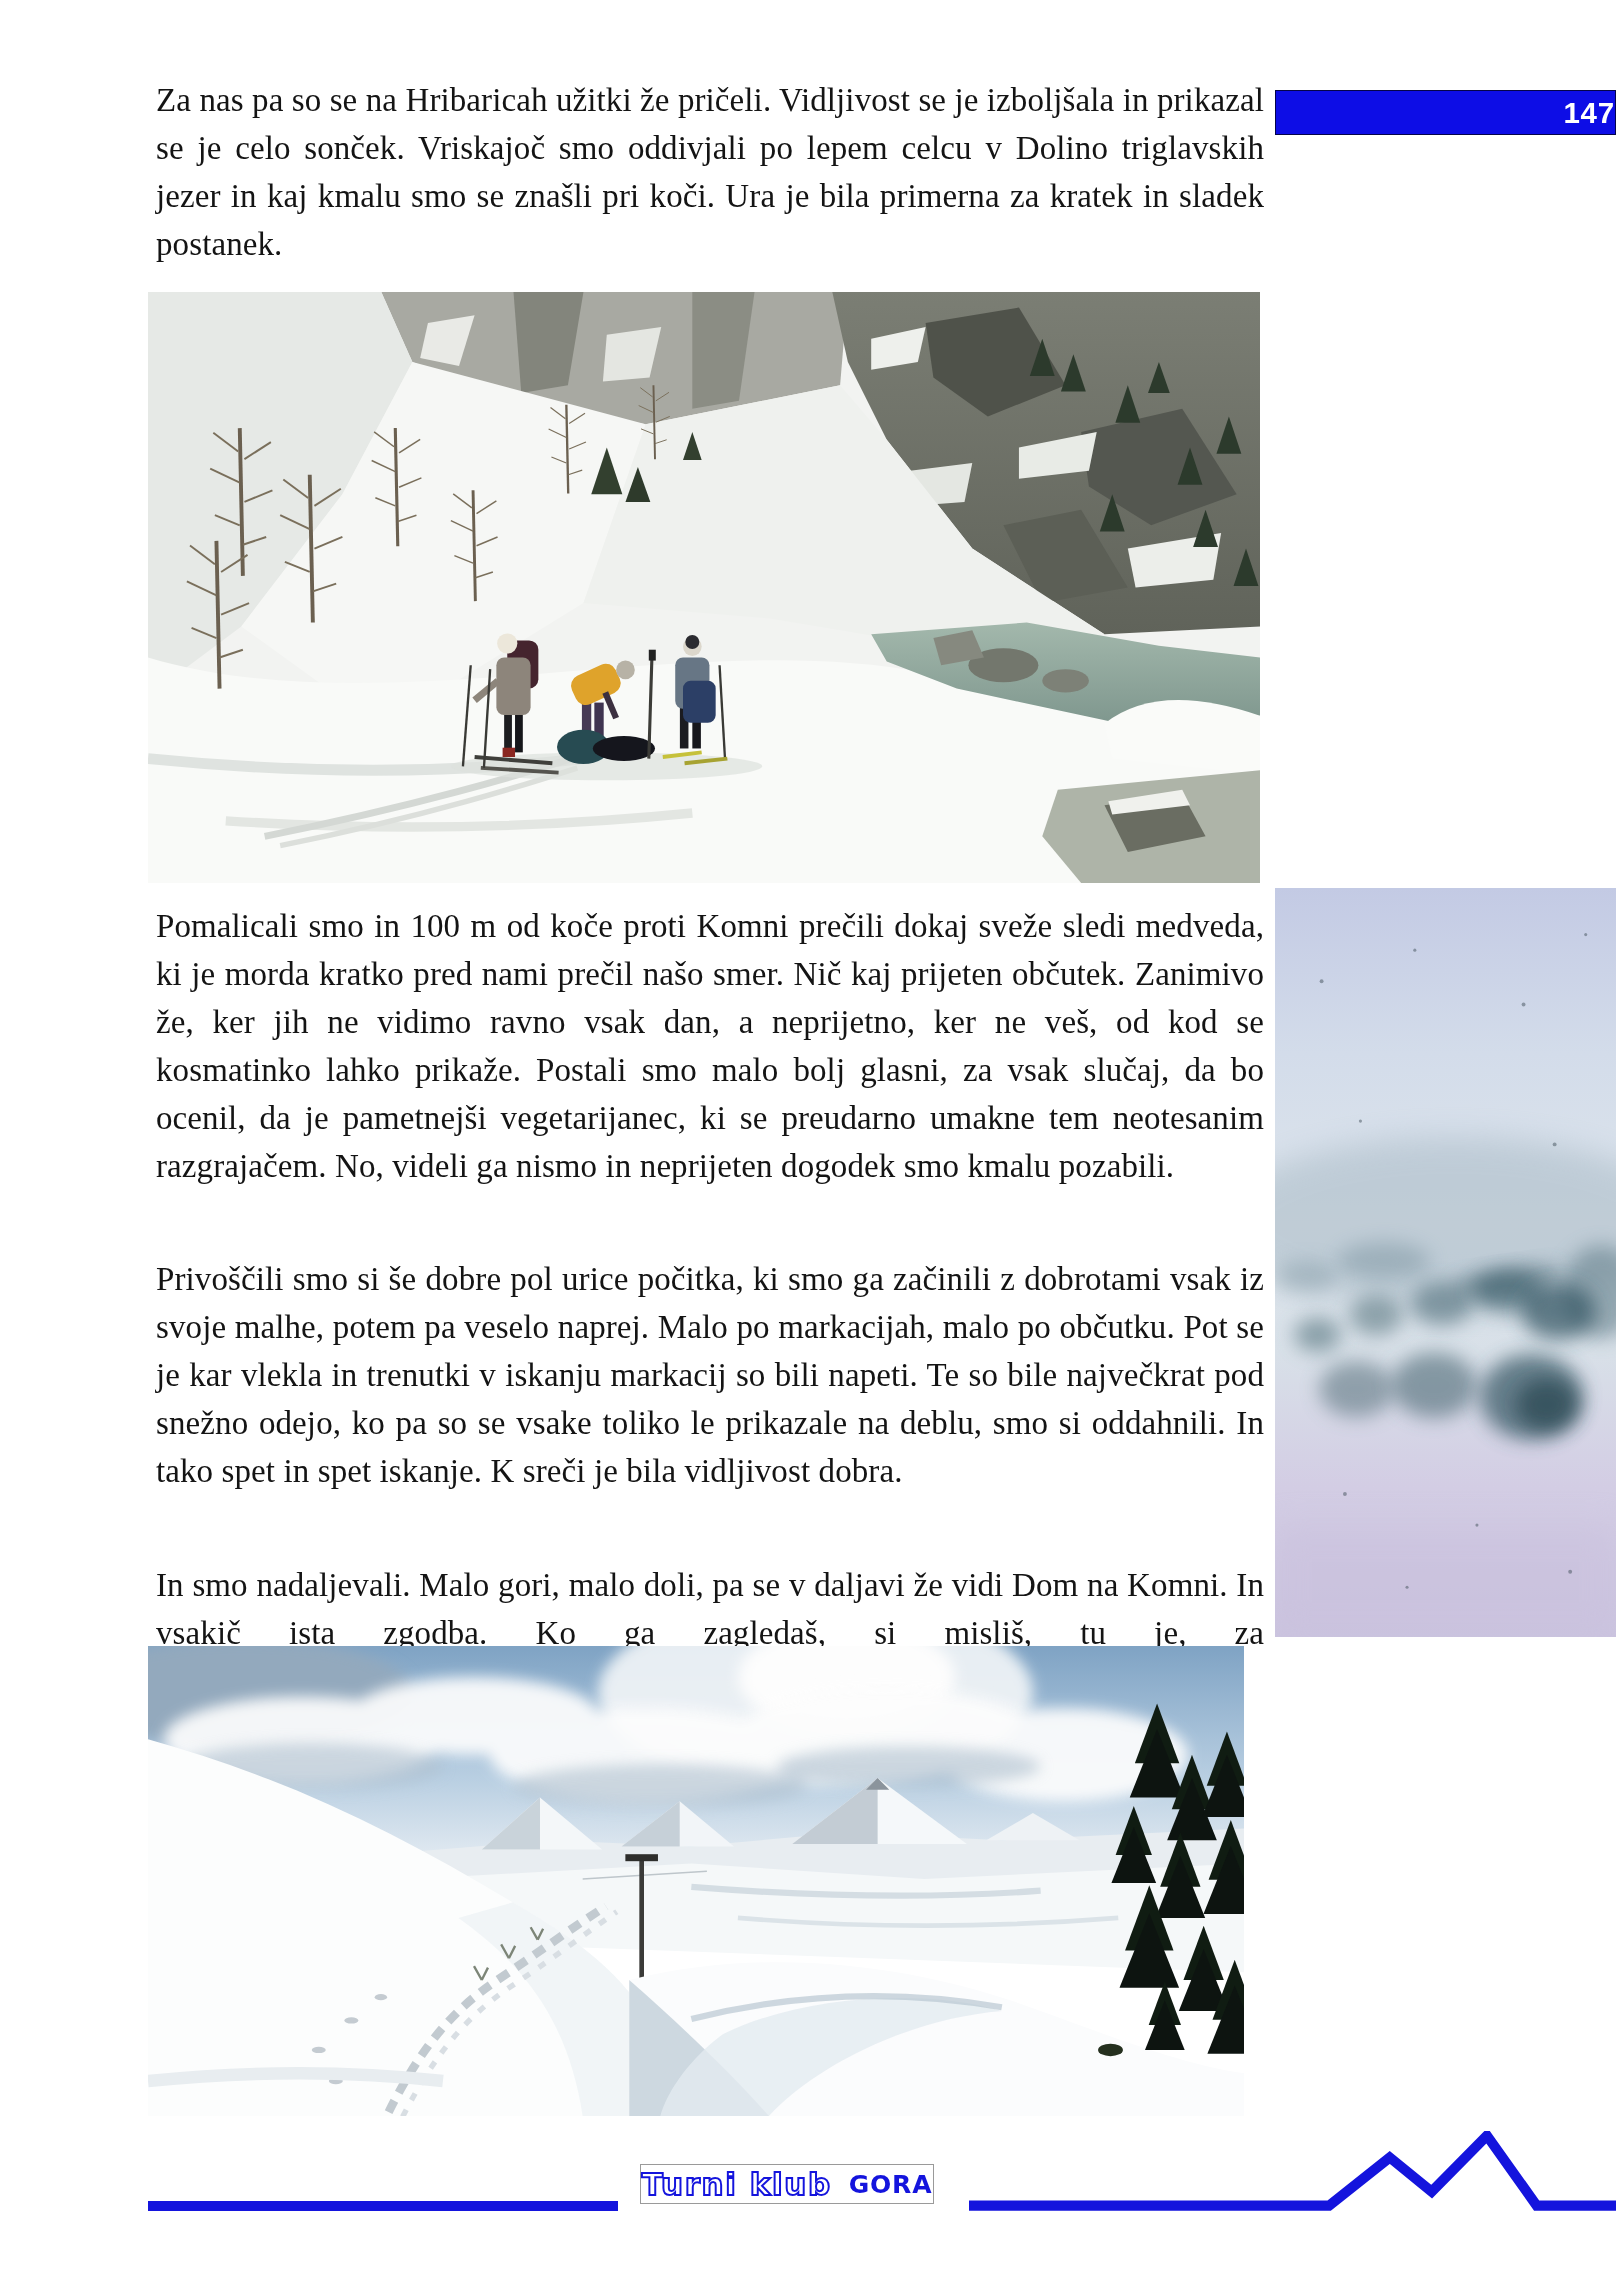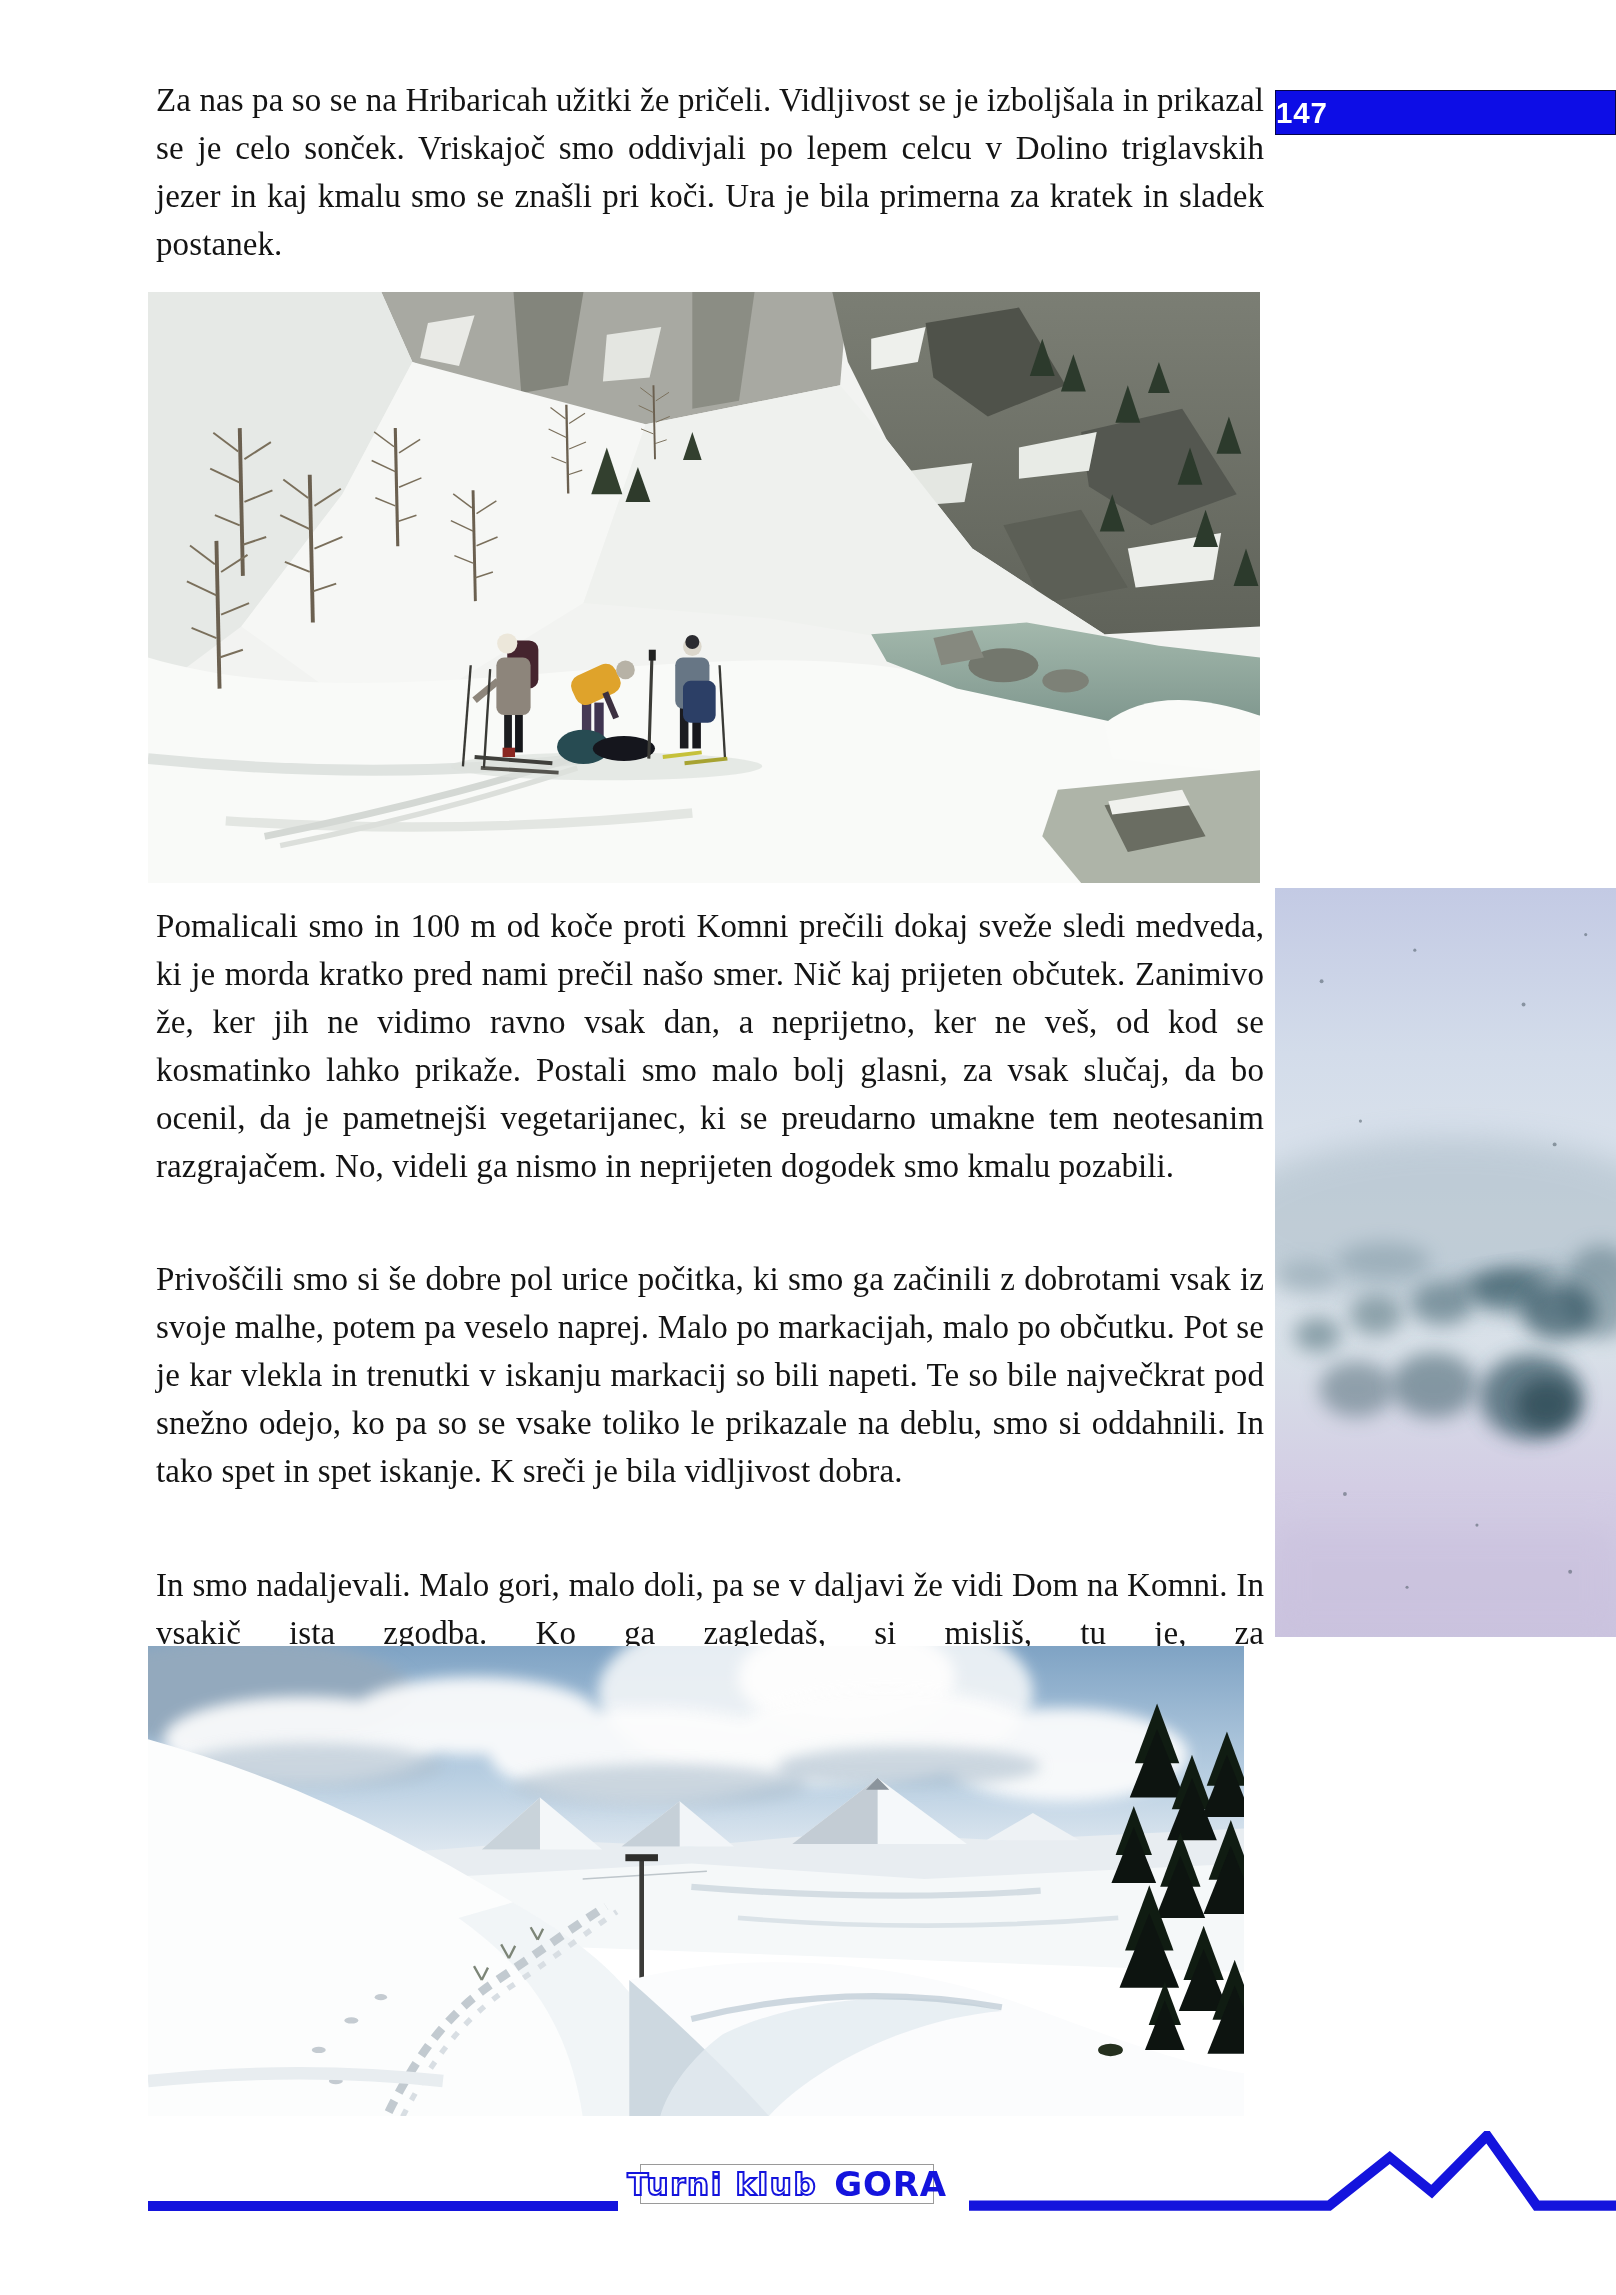--- a/index.html
+++ b/index.html
@@ -9,21 +9,21 @@
   }
   .para {
     position:absolute; left:148px; width:1108px; margin:8px;
     font-size:33px; line-height:48px; text-align:justify;
     letter-spacing:0.1px;
   }
   .para--stretch-last { text-align-last: justify; }
   .badge {
     position:absolute; left:1275px; top:90px; width:341px; height:45px;
     background:var(--badge_blue,#0d0de6); border:1.6px solid #04044a;
-    box-sizing:border-box; display:flex; align-items:center; justify-content:flex-start;
+    box-sizing:border-box; display:flex; align-items:center; justify-content:flex-end;
   }
   .badge span {
     color:#ffffff; font-family:"Liberation Sans", sans-serif;
     font-weight:bold; font-size:29.5px; letter-spacing:0.8px;
   }
   figure { margin:0; position:absolute; padding:0; }
   figure svg { display:block; width:100%; height:100%; }
   .photo1 { left:148px; top:292px; width:1112px; height:591px; }
   .photo2 { left:148px; top:1646px; width:1096px; height:470px; }
   .sidebar-photo { left:1275px; top:888px; width:341px; height:749px; }
@@ -35,21 +35,21 @@
     position:absolute; left:640px; top:2164px; width:294px; height:40px;
     border:1.6px solid #9a9a9a; box-sizing:border-box; background:#ffffff;
     display:flex; align-items:center; justify-content:center; gap:17px;
   }
   .logo-outline {
     font-family:"DejaVu Sans", sans-serif; font-weight:700; font-size:31px;
     color:#ffffff; -webkit-text-stroke:2px var(--accent_blue,#1414dd);
     letter-spacing:1.6px; white-space:nowrap;
   }
   .logo-solid {
-    font-family:"DejaVu Sans", sans-serif; font-weight:800; font-size:34px;
+    font-family:"DejaVu Sans", sans-serif; font-weight:800; font-size:25px;
     color:var(--accent_blue,#1414dd); letter-spacing:0.8px; white-space:nowrap;
   }
   .mountain { position:absolute; left:969px; top:2131px; width:647px; height:84px; }
 </style>
 </head>
 <body>
 
 <div class="page">
 
   <div class="badge">

